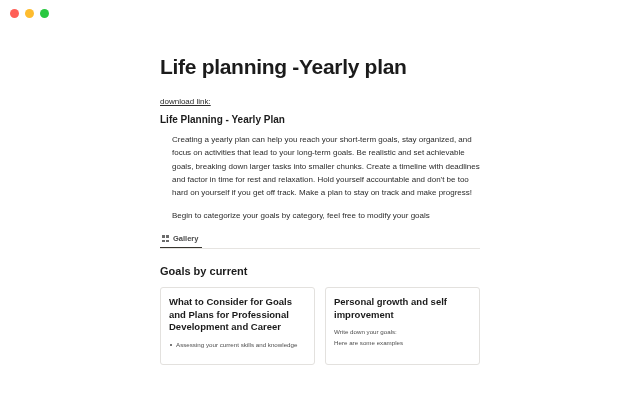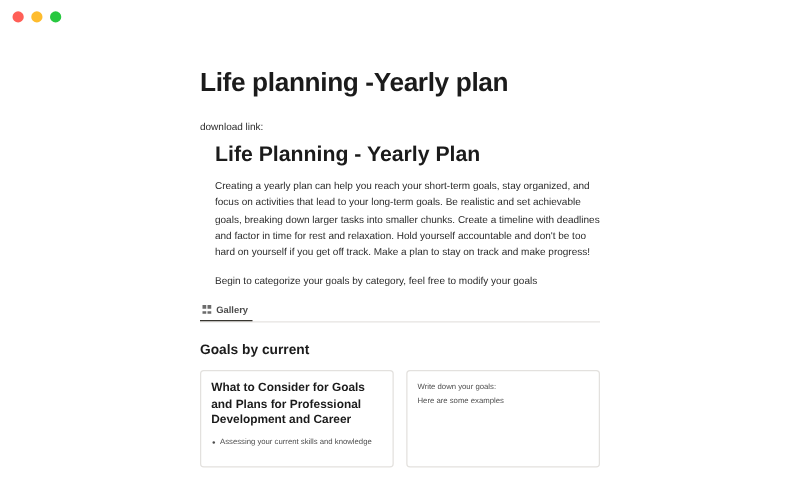--- a/index.html
+++ b/index.html
@@ -43,35 +43,36 @@
     line-height: 1.2;
     font-weight: bold;
     color: #1b1b1b;
     margin: 0 0 18px 0;
     letter-spacing: -0.3px;
   }
   .small-label {
     font-size: 8px;
     color: #2b2b2b;
     margin: 0 0 8px 0;
+    text-decoration: underline;
   }
   .url {
     font-size: 8px;
     color: #2b2b2b;
     line-height: 1.5;
     margin: 0 0 22px 0;
     word-break: break-all;
     text-decoration: none;
     display: block;
   }
   h2.section-title {
-    font-size: 17px;
-    font-weight: bold;
-    color: #1b1b1b;
-    margin: 0 0 8px 12px;
+    font-size: 10px;
+    font-weight: bold;
+    color: #1b1b1b;
+    margin: 0 0 8px 0;
   }
   p.body {
     font-size: 8px;
     line-height: 1.65;
     color: #2b2b2b;
     margin: 0 0 10px 12px;
   }
   .gallery-tab-row {
     border-bottom: 1px solid #e6e4e1;
     padding-bottom: 2px;
@@ -201,20 +202,21 @@
             <ul class="card-lines">
               <li class="bullet">Assessing your current skills and knowledge</li>
 
             </ul>
           </div>
 
         </div>
 
         <div class="card">
           <div class="card-body">
+            <div class="card-title">Personal growth and self improvement</div>
             <ul class="card-lines">
               <li>Write down your goals:</li>
               <li>Here are some examples</li>
 
             </ul>
           </div>
 
         </div>
 
       </div>

